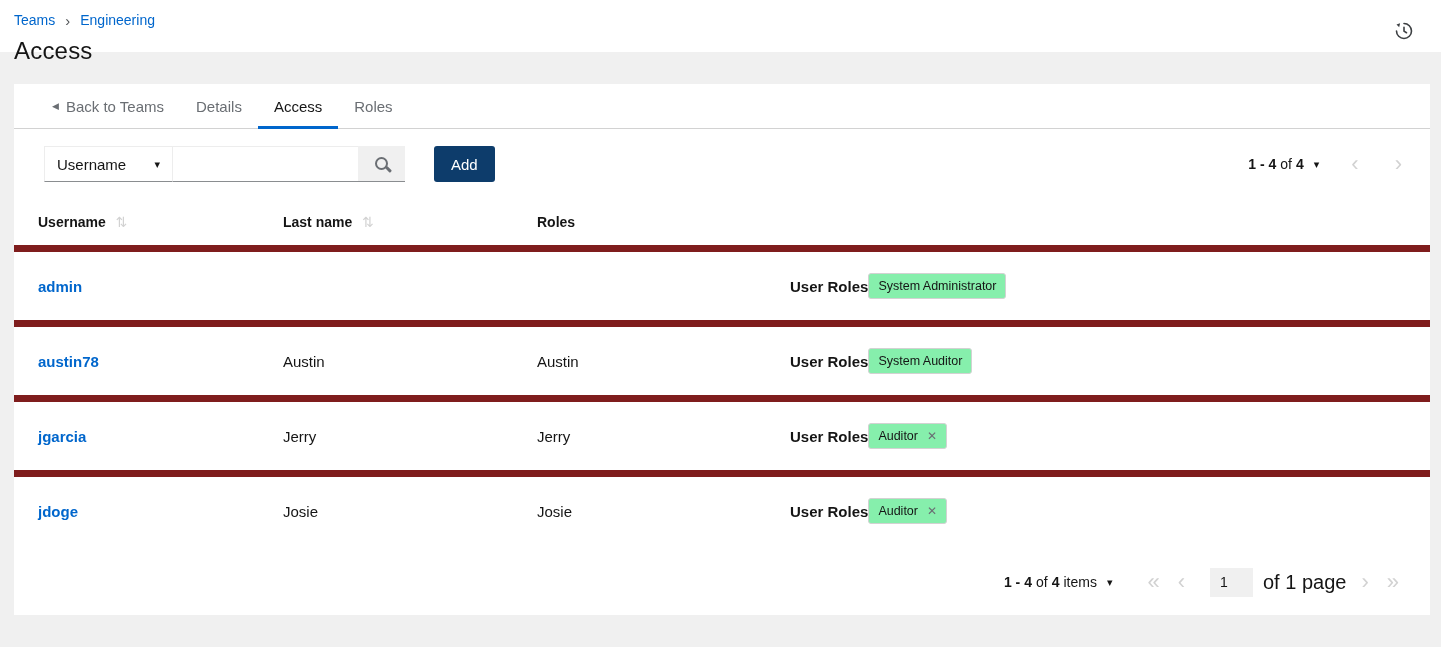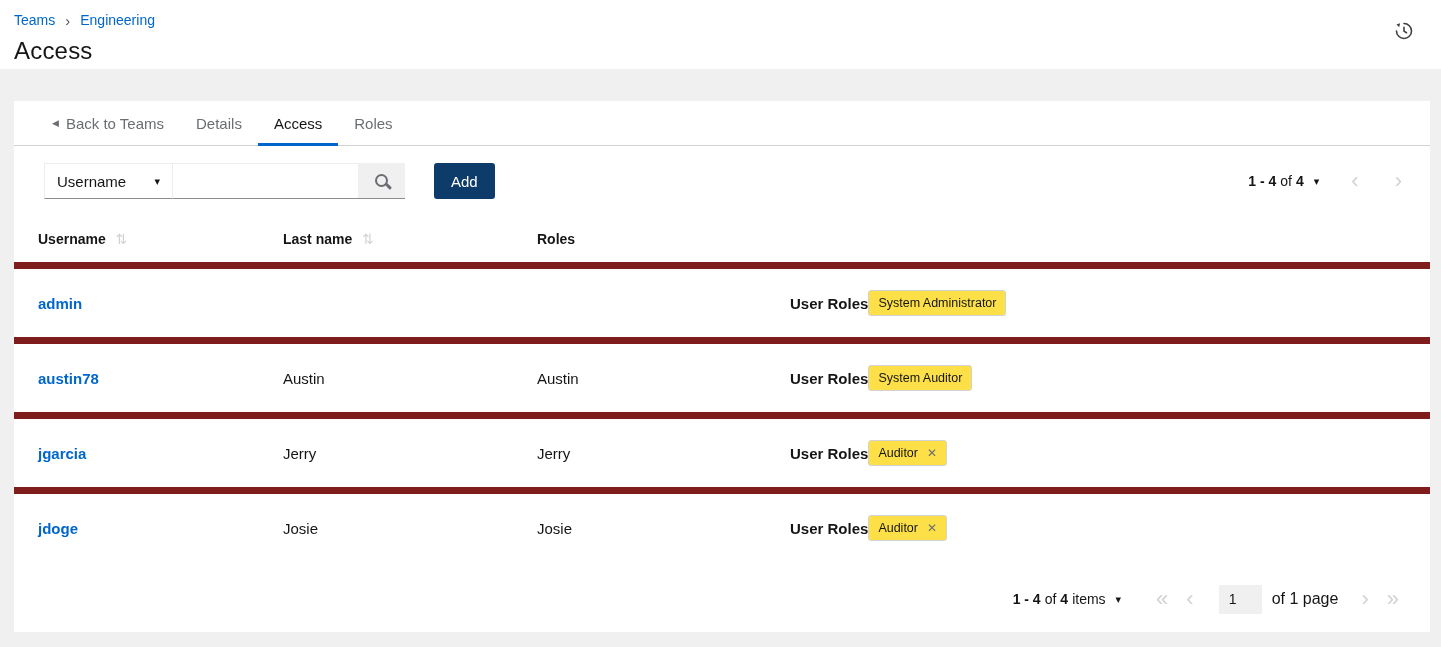--- a/index.html
+++ b/index.html
@@ -4,21 +4,21 @@
 <style>
   * { box-sizing: border-box; margin: 0; padding: 0; }
   html,body { width:1441px; height:647px; }
   body {
     font-family: "Liberation Sans", "DejaVu Sans", sans-serif;
     background:#f0f0f0; color:#151515; overflow:hidden;
   }
   a { text-decoration:none; }
 
   
-  .page-header { background:#fff; height:69px; padding:10px 24px 0 14px; position:relative; }
+  .page-header { background:#fff; height:52px; padding:10px 24px 0 14px; position:relative; }
   .breadcrumb { display:flex; align-items:center; gap:10px; font-size:14px; padding-top:2px; }
   .crumb { color:#0066cc; cursor:pointer; }
   .crumb-sep { color:#4f5255; font-size:15px; line-height:1; }
   .page-title { font-size:24px; font-weight:500; color:#151515; margin-top:9px; letter-spacing:.2px; }
   .history-btn { position:absolute; right:27px; top:21px; cursor:pointer; background:none; border:none; }
 
   
   .card { background:#fff; margin:32px 11px 0 14px; height:531px; display:flex; flex-direction:column; }
 
   
@@ -59,31 +59,31 @@
   .th { display:flex; align-items:center; gap:10px; }
   .th .sort-icon { color:#d2d2d2; font-size:14px; font-weight:400; cursor:pointer; }
   .th.sorted { color:#0066cc; cursor:pointer; }
   .th.sorted .sort-icon-active { color:#0066cc; font-size:14px; font-weight:700; cursor:pointer; }
   .tbl-row { height:75px; border-top:7px solid #7f1d1d; font-size:15px; }
   .tbl-row:last-of-type { border-bottom:1px solid #ededed; }
   .user-link { color:#0066cc; font-weight:700; cursor:pointer; }
   .roles-cell { display:flex; align-items:center; }
   .roles-label { font-weight:700; font-size:15px; }
   .chip { display:inline-flex; align-items:center; gap:9px; border:1px solid #d2d2d2; border-radius:3px;
-    background:#fde047; padding:5px 9px; font-size:12.5px; color:#151515; }
+    background:#86efac; padding:5px 9px; font-size:12.5px; color:#151515; }
   .chip-x { color:#6a6e73; font-size:12px; font-weight:700; cursor:pointer; line-height:1; }
 
   
   .tbl-footer { margin-top:auto; display:flex; align-items:center; justify-content:flex-end;
     padding:0 22px 0 0; height:66px; }
   .foot-nav { display:flex; align-items:center; margin-left:26px; }
   .foot-nav .chev-btn { padding:0 9px; }
   .page-box { width:43px; height:29px; background:#f0f0f0; border:1px solid #f0f0f0; font-size:14px;
     padding:0 0 0 9px; margin:0 10px 0 16px; font-family:inherit; color:#151515; outline:none; }
-  .page-of { font-size:16px; margin-right:14px; }
+  .page-of { font-size:20px; margin-right:6px; }
 </style>
 </head>
 <body>
 
 <div class="page-header">
   <div class="breadcrumb">
     <a class="crumb">Teams</a>
     <span class="crumb-sep">›</span>
     <a class="crumb">Engineering</a>
   </div>

